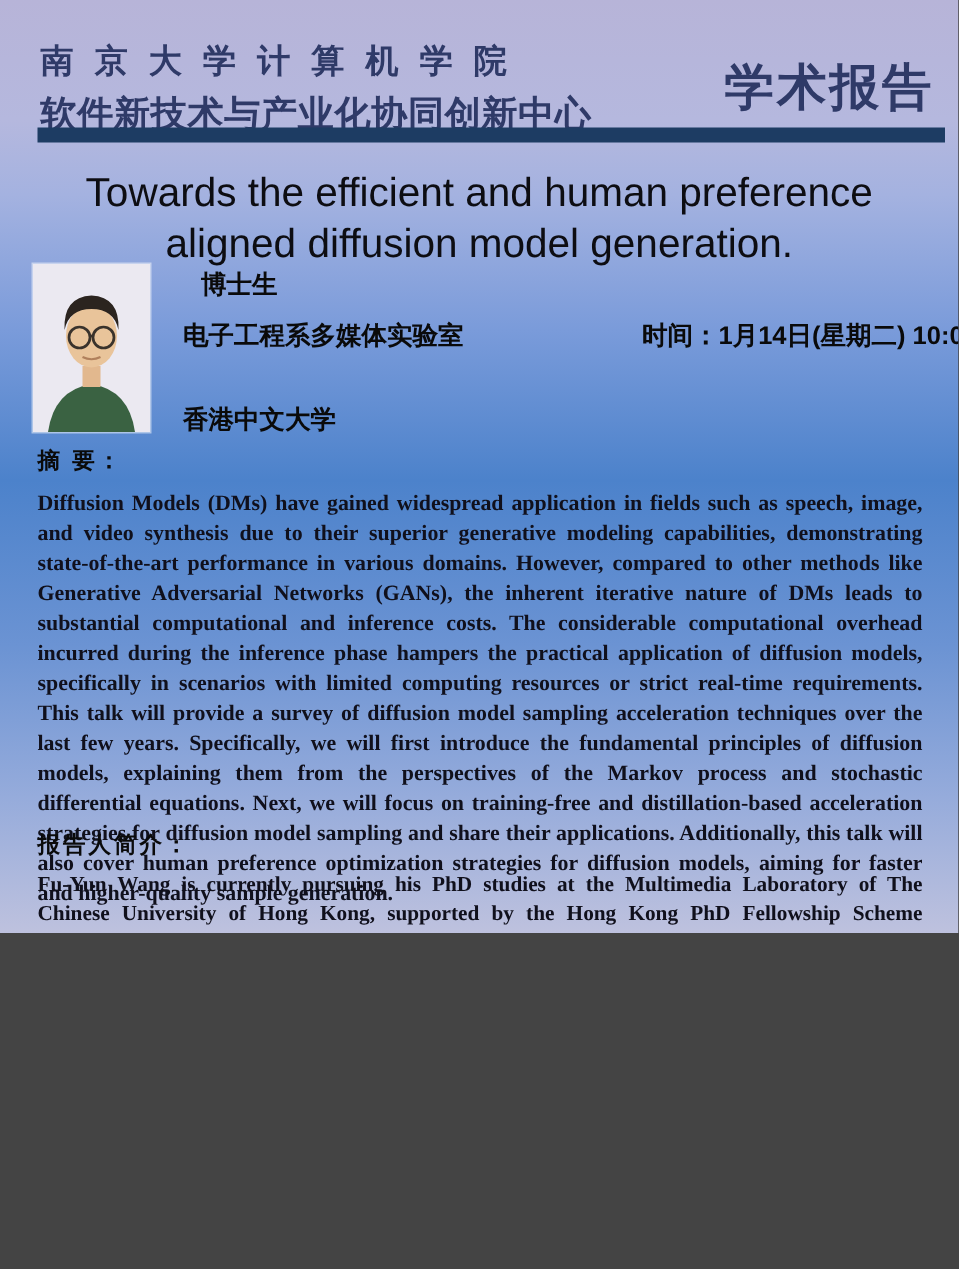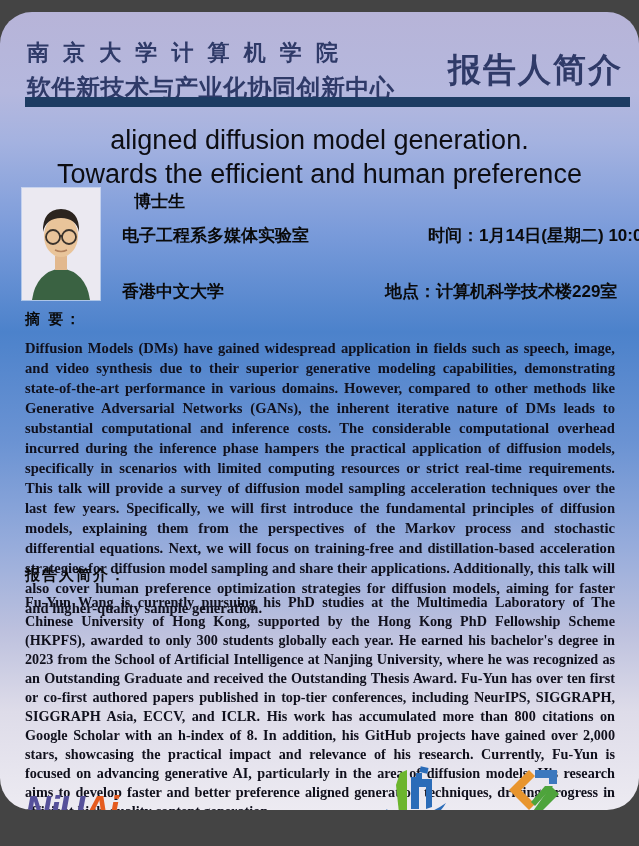--- a/index.html
+++ b/index.html
@@ -1,23 +1,22 @@
 <!DOCTYPE html>
 <html><head>
 <meta charset="utf-8">
 <style>
   html,body{margin:0;padding:0;background:#444;}
   .page{
-    position:relative;width:639px;height:798px;margin:12px auto;overflow:hidden;
+    position:relative;width:639px;height:622px;margin:0 auto;overflow:hidden;
     font-family:"Liberation Sans",sans-serif;
     background:linear-gradient(180deg,
       #b7b4d8 0px,#b5b8de 80px,#a4b2e0 130px,#7a9bda 220px,
       #4c82cb 320px,#6b93d3 430px,#95abdb 530px,#bdc1de 620px,
       #dedce9 700px,#f4f2f6 846px);
-    border-radius:32px;
   }
   .abs{position:absolute;}
   
   .org{left:27px;top:26px;color:#2f3a68;font-weight:bold;}
   .org-l1{font-size:22px;letter-spacing:4px;white-space:nowrap;}
   .org-l2{font-size:24px;letter-spacing:0.5px;margin-top:4px;white-space:nowrap;}
   .badge{right:16px;top:36px;color:#2f3a68;font-weight:bold;font-size:33px;letter-spacing:2px;white-space:nowrap;}
   .divider{left:25px;top:85px;width:605px;height:10px;background:#1d3c63;}
   
   .title{left:0;top:111px;width:100%;text-align:center;color:#0d0d12;font-size:27px;line-height:34px;}
@@ -58,26 +57,26 @@
 </style>
 </head>
 <body>
 
 <div class="page">
 
   <div class="abs org">
     <div class="org-l1">南 京 大 学 计 算 机 学 院</div>
     <div class="org-l2">软件新技术与产业化协同创新中心</div>
   </div>
-  <div class="abs badge">报告人简介</div>
+  <div class="abs badge">学术报告</div>
   <div class="abs divider"></div>
 
   <div class="abs title">
+    <div>Towards the efficient and human preference</div>
     <div>aligned diffusion model generation.</div>
-    <div>Towards the efficient and human preference</div>
   </div>
 
   <div class="abs photo">
     <svg width="78" height="112" viewBox="0 0 78 112">
       <rect x="0" y="0" width="78" height="112" fill="#ebe9f1"></rect>
       <path d="M10 112 Q14 84 39 80 Q64 84 68 112 Z" fill="#3a6242"></path>
       <rect x="33" y="68" width="12" height="14" fill="#e2b88e"></rect>
       <ellipse cx="39" cy="48" rx="17" ry="21" fill="#e9c49a"></ellipse>
       <path d="M21 44 Q20 22 39 21 Q58 22 57 44 Q54 30 39 30 Q24 30 21 44 Z" fill="#2b241f"></path>
       <circle cx="31" cy="49" r="7" fill="none" stroke="#3a332c" stroke-width="1.8"></circle>
@@ -85,21 +84,20 @@
       <line x1="38" y1="48" x2="40" y2="48" stroke="#3a332c" stroke-width="1.8"></line>
       <path d="M33 62 Q39 65 45 62" fill="none" stroke="#b0805c" stroke-width="1.4"></path>
     </svg>
   </div>
   <div class="abs name-row">
     <span class="sp-degree">博士生</span>
   </div>
   <div class="abs info univ">香港中文大学</div>
   <div class="abs info lab">电子工程系多媒体实验室</div>
   <div class="abs info time"><span>时间：</span><span>1月14日(星期二) 10:00</span></div>
-  <div class="abs info place"><span>地点：</span><span>计算机科学技术楼229室</span></div>
 
   <div class="abs sec-h abstract-h">摘 要：</div>
   <div class="abs body-text abstract-b">Diffusion Models (DMs) have gained widespread application in fields such as speech, image, and video synthesis due to their superior generative modeling capabilities, demonstrating state-of-the-art performance in various domains. However, compared to other methods like Generative Adversarial Networks (GANs), the inherent iterative nature of DMs leads to substantial computational and inference costs. The considerable computational overhead incurred during the inference phase hampers the practical application of diffusion models, specifically in scenarios with limited computing resources or strict real-time requirements. This talk will provide a survey of diffusion model sampling acceleration techniques over the last few years. Specifically, we will first introduce the fundamental principles of diffusion models, explaining them from the perspectives of the Markov process and stochastic differential equations. Next, we will focus on training-free and distillation-based acceleration strategies for diffusion model sampling and share their applications. Additionally, this talk will also cover human preference optimization strategies for diffusion models, aiming for faster and higher-quality sample generation.</div>
 
   <div class="abs sec-h bio-h">报告人简介：</div>
   <div class="abs body-text bio-b">Fu-Yun Wang is currently pursuing his PhD studies at the Multimedia Laboratory of The Chinese University of Hong Kong, supported by the Hong Kong PhD Fellowship Scheme (HKPFS), awarded to only 300 students globally each year. He earned his bachelor's degree in 2023 from the School of Artificial Intelligence at Nanjing University, where he was recognized as an Outstanding Graduate and received the Outstanding Thesis Award. Fu-Yun has over ten first or co-first authored papers published in top-tier conferences, including NeurIPS, SIGGRAPH, SIGGRAPH Asia, ECCV, and ICLR. His work has accumulated more than 800 citations on Google Scholar with an h-index of 8. In addition, his GitHub projects have gained over 2,000 stars, showcasing the practical impact and relevance of his research. Currently, Fu-Yun is focused on advancing generative AI, particularly in the area of diffusion models. His research aims to develop faster and better preference aligned generation techniques, driving progress in efficient high-quality content generation.</div>
 
   <div class="abs njuai">
     <div class="njuai-row">
       <div class="njuai-mark"><span class="mark-nju">NjU</span><span class="mark-ai">Ai</span></div>

